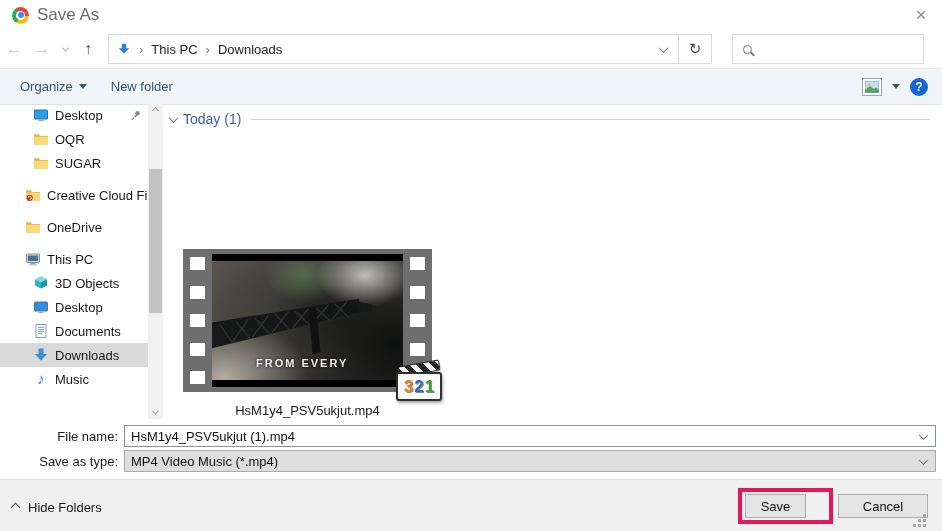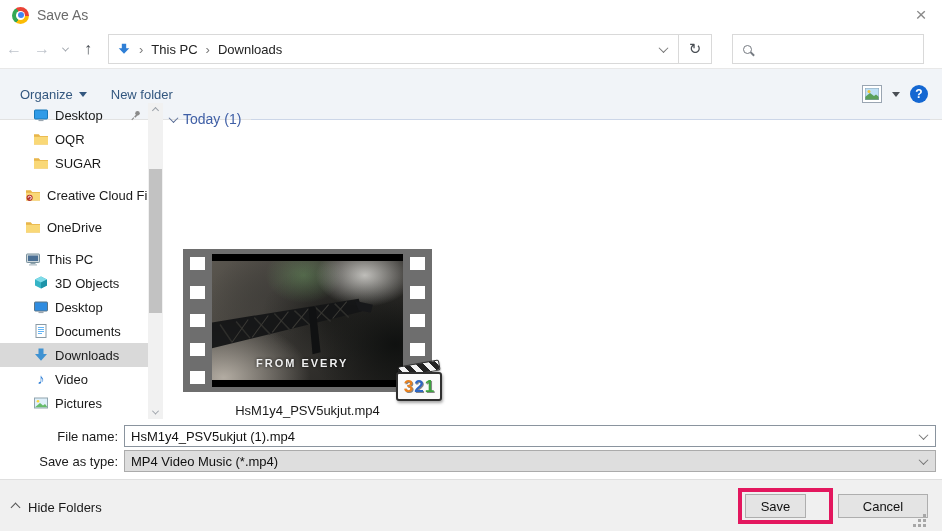--- a/index.html
+++ b/index.html
@@ -11,21 +11,21 @@
   }
   .abs { position:absolute; }
 
   
   .titlebar { left:0; top:0; width:942px; height:30px; display:flex; align-items:center; padding-left:12px; }
   .chrome-logo { width:17px; height:17px; border-radius:50%;
     background:conic-gradient(from -30deg,#ea4335 0 120deg,#fbbc05 120deg 240deg,#34a853 240deg 360deg);
     position:relative; flex:0 0 auto; }
   .chrome-logo .cin { position:absolute; left:4px; top:4px; width:9px; height:9px; border-radius:50%; background:#fff; }
   .chrome-logo .cin2 { position:absolute; left:5.5px; top:5.5px; width:6px; height:6px; border-radius:50%; background:#4285f4; }
-  .win-title { margin-left:8px; color:#6b6b6b; font-size:14px; }
+  .win-title { margin-left:8px; color:#6b6b6b; font-size:17px; }
   .close-btn { position:absolute; right:8px; top:2px; width:26px; height:26px; display:flex; align-items:center; justify-content:center;
     color:#8a8a8a; font-size:19px; cursor:default; }
 
   
   .navbar { left:0; top:30px; width:942px; height:38px; display:flex; align-items:center; }
   .nav-btn { width:28px; height:28px; display:flex; align-items:center; justify-content:center; font-size:16px; }
   .dim { color:#bfc4cc; }
   .dark { color:#4a4f55; }
   .chev { display:inline-block; width:7px; height:7px; border-right:1.5px solid #777; border-bottom:1.5px solid #777; }
   .chev.down { transform:rotate(45deg) translate(-1px,-1px); }
@@ -40,21 +40,21 @@
   .addr-dd { width:30px; height:28px; display:flex; align-items:center; justify-content:center; }
   .refresh-seg { width:33px; height:30px; border-left:1px solid #d9d9d9; display:flex; align-items:center; justify-content:center;
     color:#4a4f55; font-size:15px; }
   .searchbox { margin-left:20px; width:192px; height:30px; border:1px solid #d9d9d9; display:flex; align-items:center; padding-left:10px; }
   .mag { width:9px; height:9px; border:1.5px solid #767b82; border-radius:50%; position:relative; flex:0 0 auto; }
   .mag::after { content:""; position:absolute; width:5px; height:1.5px; background:#767b82; transform:rotate(45deg); right:-4px; bottom:-2px; }
   .search-input { border:none; outline:none; flex:1; margin-left:10px; font-size:13px; font-family:inherit; color:#333; background:transparent; }
   .search-input::placeholder { color:#8a8f96; }
 
   
-  .commandbar { left:0; top:68px; width:942px; height:52px; background:#f1f4f8;
+  .commandbar { left:0; top:68px; width:942px; height:37px; background:#f1f4f8;
     border-top:1px solid #e8e8e8; border-bottom:1px solid #e2e2e2;
     display:flex; align-items:center; }
   .cmd-link { color:#33577f; display:flex; align-items:center; gap:6px; height:100%; padding:0 12px; }
   .cmd-link:first-child { padding-left:20px; }
   .caret { width:0; height:0; border-left:4px solid transparent; border-right:4px solid transparent; border-top:5px solid #33577f; display:inline-block; }
   .cmd-right { margin-left:auto; display:flex; align-items:center; gap:10px; padding-right:14px; }
   .viewbox { width:20px; height:18px; border:1px solid #9aa5b2; background:#fff; display:flex; align-items:center; justify-content:center; }
   .caret2 { border-top-color:#4a4f55; }
   .help-btn { width:18px; height:18px; border-radius:50%; background:#1467d2; color:#fff; font-weight:bold; font-size:12px;
     display:flex; align-items:center; justify-content:center; }
@@ -284,29 +284,21 @@
     <span>Documents</span>
   </div>
   <div class="srow pad-a selected">
     <svg class="si" viewBox="0 0 16 16">
         <path d="M5.5 1.5h5v5.5H14L8 13.8 2 7h3.5z" fill="#3f92d2"></path>
       </svg>
     <span>Downloads</span>
   </div>
   <div class="srow pad-a">
     <span class="note-glyph">♪</span>
-    <span>Video</span>
-  </div>
-  <div class="srow pad-a">
-    <svg class="si" viewBox="0 0 16 16">
-        <rect x="1.5" y="3" width="13" height="10" fill="#dff0fb" stroke="#90a4ae"></rect>
-        <circle cx="5" cy="6.3" r="1.3" fill="#fdd835"></circle>
-        <path d="M2 12.2 7 8l3 2.5 2-1.5 2.5 3.2z" fill="#66bb6a"></path>
-      </svg>
-    <span>Pictures</span>
+    <span>Music</span>
   </div>
 </div>
 
 <div class="abs side-scroll">
   <div class="ss-arrow" style="top:0">
       <span class="chev up small"></span>
     </div>
   <div class="ss-thumb"></div>
   <div class="ss-arrow" style="bottom:0">
       <span class="chev down small"></span>

